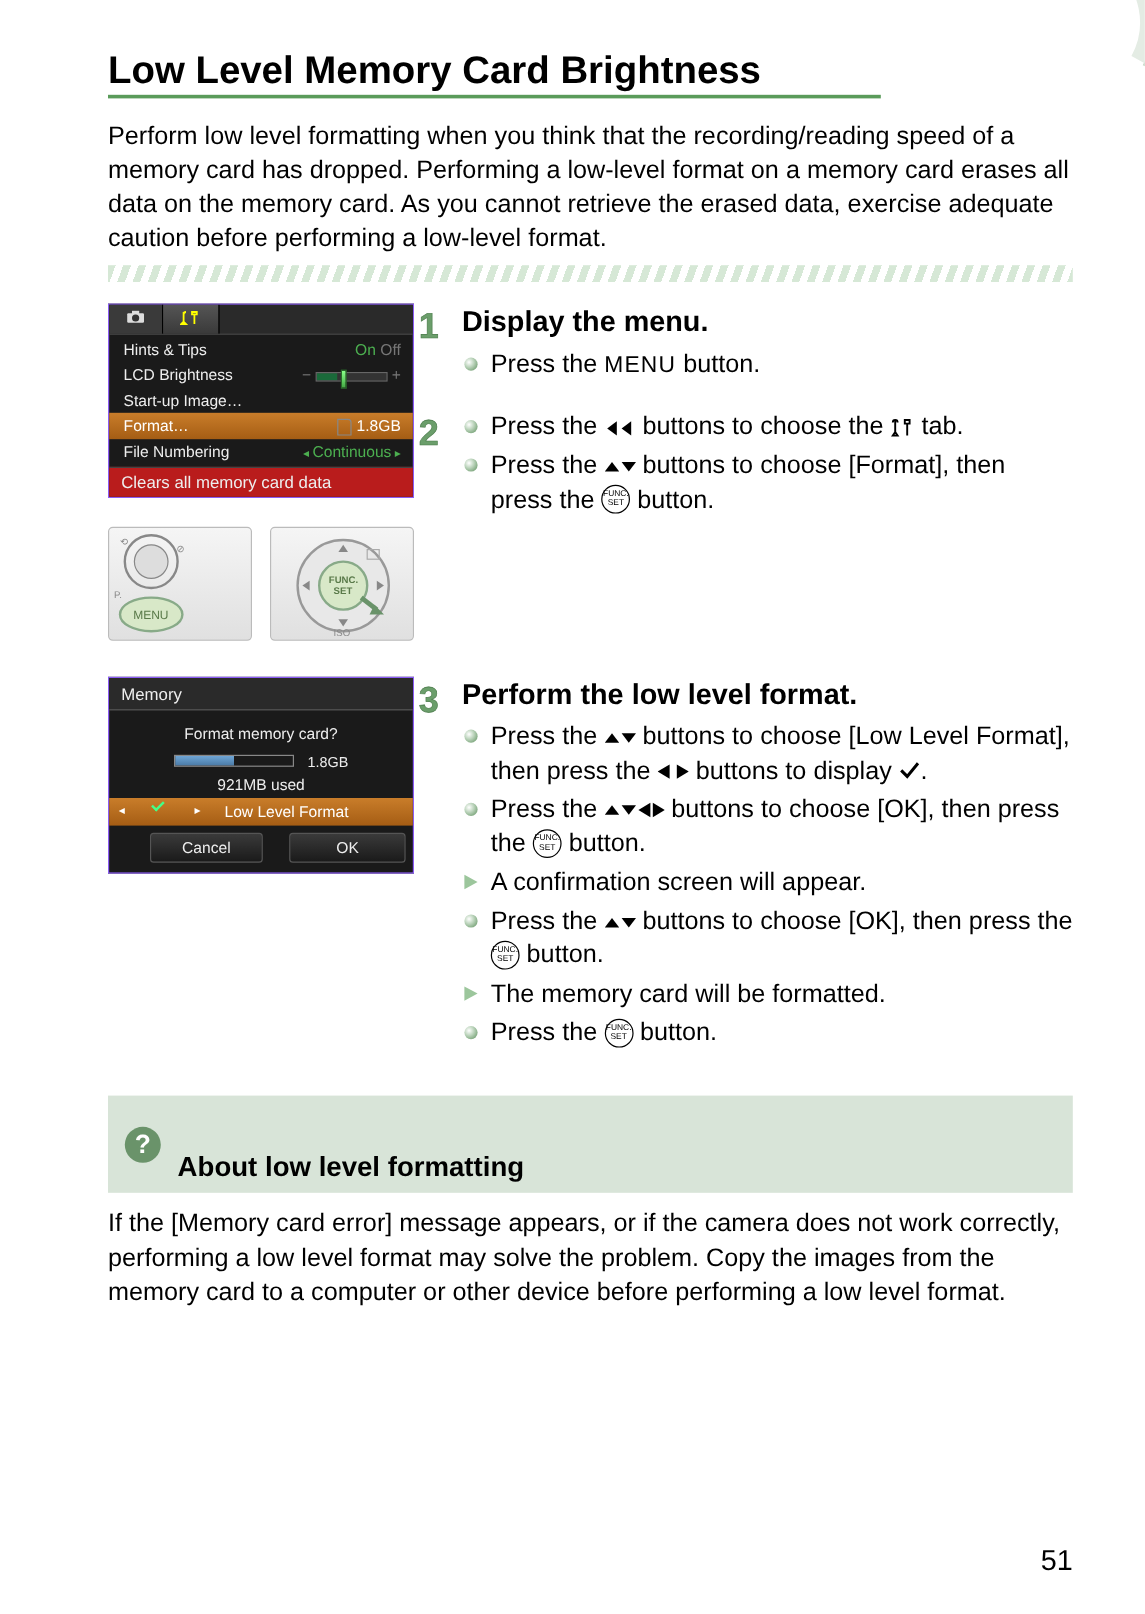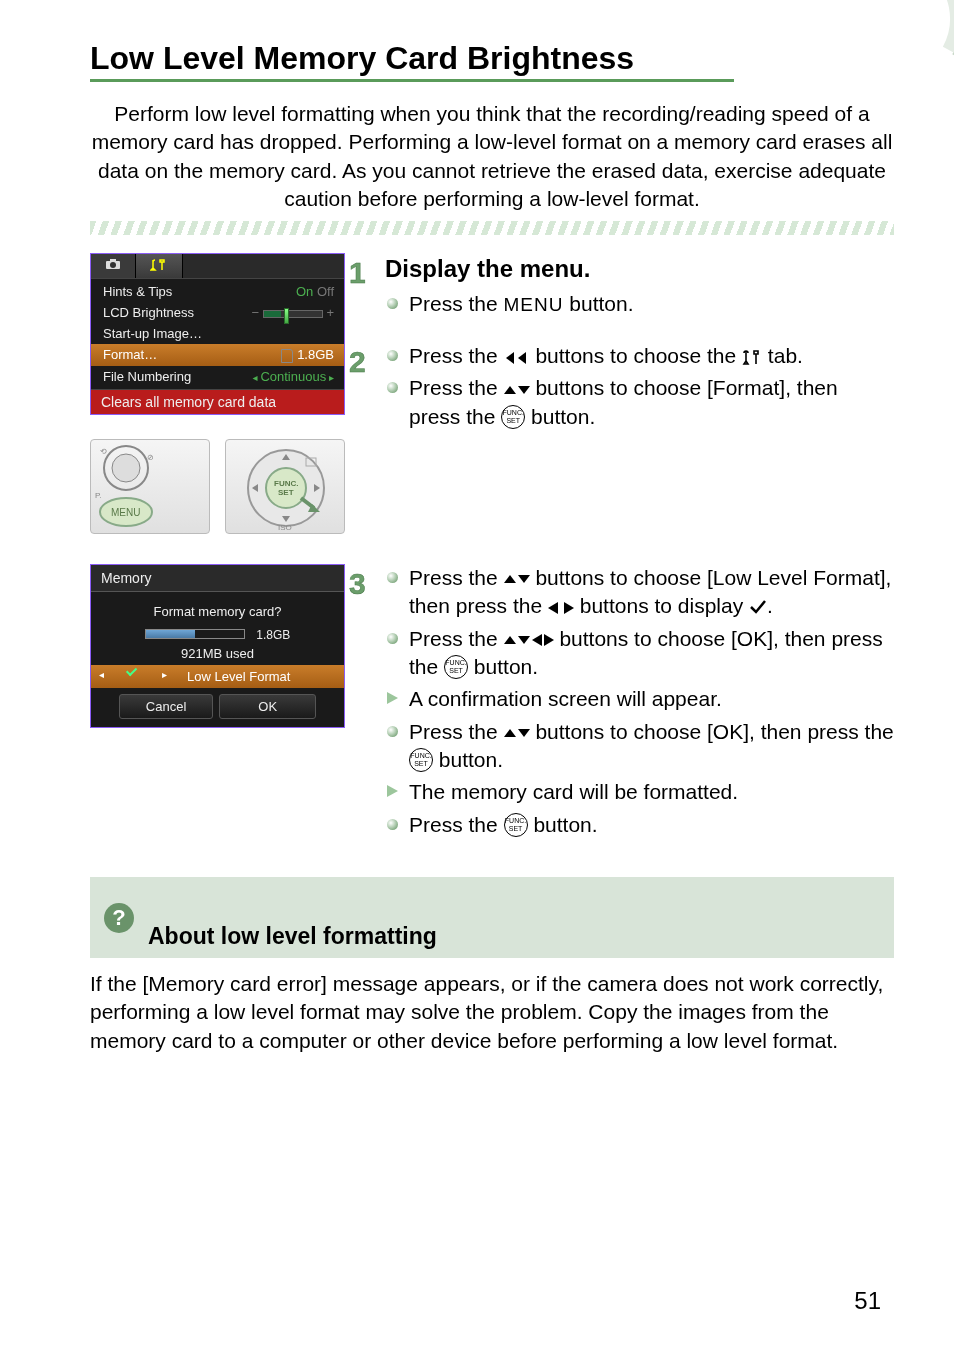--- a/index.html
+++ b/index.html
@@ -31,21 +31,20 @@
     right: 0;
     width: 140px;
     height: 100px;
     overflow: hidden;
   }
   .corner-decor svg { position: absolute; top: -20px; right: -20px; }
   .intro {
     font-size: 21px;
     line-height: 1.35;
     margin-bottom: 8px;
-    text-align: center;
   }
   .hatch {
     height: 14px;
     width: 100%;
     background: repeating-linear-gradient(110deg,
       #d6e8d6 0 6px, #fff 6px 12px);
     margin: 8px 0 18px;
   }
   .content {
     display: grid;
@@ -199,21 +198,21 @@
     gap:14px;
   }
   .aboutbar .q {
     width:30px; height:30px; border-radius:50%;
     background:#6a936a; color:#fff; font-weight:bold;
     font-size:22px; text-align:center; line-height:30px;
   }
   .aboutbar .label { font-weight:bold; font-size:23px;margin-top:38px; }
   .abouttext { font-size:21px; line-height:1.35; }
   .pagenum {
-    position:absolute; bottom:30px; right:73px;
+    position:absolute; bottom:30px; right:60px;
     font-size:24px;
   }
   .step2-left { display:flex; flex-direction:column; gap:14px; }
 </style>
 </head>
 <body>
 
 <div class="corner-decor">
   <svg width="180" height="140">
     <path d="M40 -10 A80 80 0 0 1 170 80" stroke="#c8d8c8" stroke-width="26" fill="none"></path>
@@ -348,29 +347,30 @@
           <span style="font-size:12px;margin-left:8px">1.8GB</span>
         </div>
         <div style="font-size:13px">921MB used</div>
       </div>
       <div class="row sel" style="justify-content:flex-start;padding:4px 8px">
         <span style="font-size:10px">◂</span>
         <span class="check"></span>
         <span style="font-size:10px">▸ </span>
         <span>Low Level Format</span>
       </div>
-      <div style="display:flex;gap:6px;justify-content:center;padding:6px 6px 2px">
+      <div style="display:flex;gap:22px;justify-content:flex-end;padding:6px 6px 2px">
         <span class="btn" style="padding:4px 26px">Cancel</span>
         <span class="btn" style="padding:4px 38px">OK</span>
       </div>
     </div>
 
     <div class="steps">
       <div class="step">
         <span class="stepnum">3</span>
+        <div class="stephead">Perform the low level format.</div>
         <ul>
           <li>
             <span>Press the </span><svg class="inline-icon" width="26" height="18">
                 <polygon points="6,5 0,13 12,13" fill="#000"></polygon>
                 <polygon points="20,13 14,5 26,5" fill="#000"></polygon>
               </svg><span> buttons to choose [Low Level Format], then press the </span><svg class="inline-icon" width="26" height="18">
                 <polygon points="0,9 10,3 10,15" fill="#000"></polygon>
                 <polygon points="26,9 16,3 16,15" fill="#000"></polygon>
               </svg><span> buttons to display </span><svg class="inline-icon" width="18" height="16">
                 <path d="M2 8 L7 13 L16 2" stroke="#000" stroke-width="2.5" fill="none"></path>

